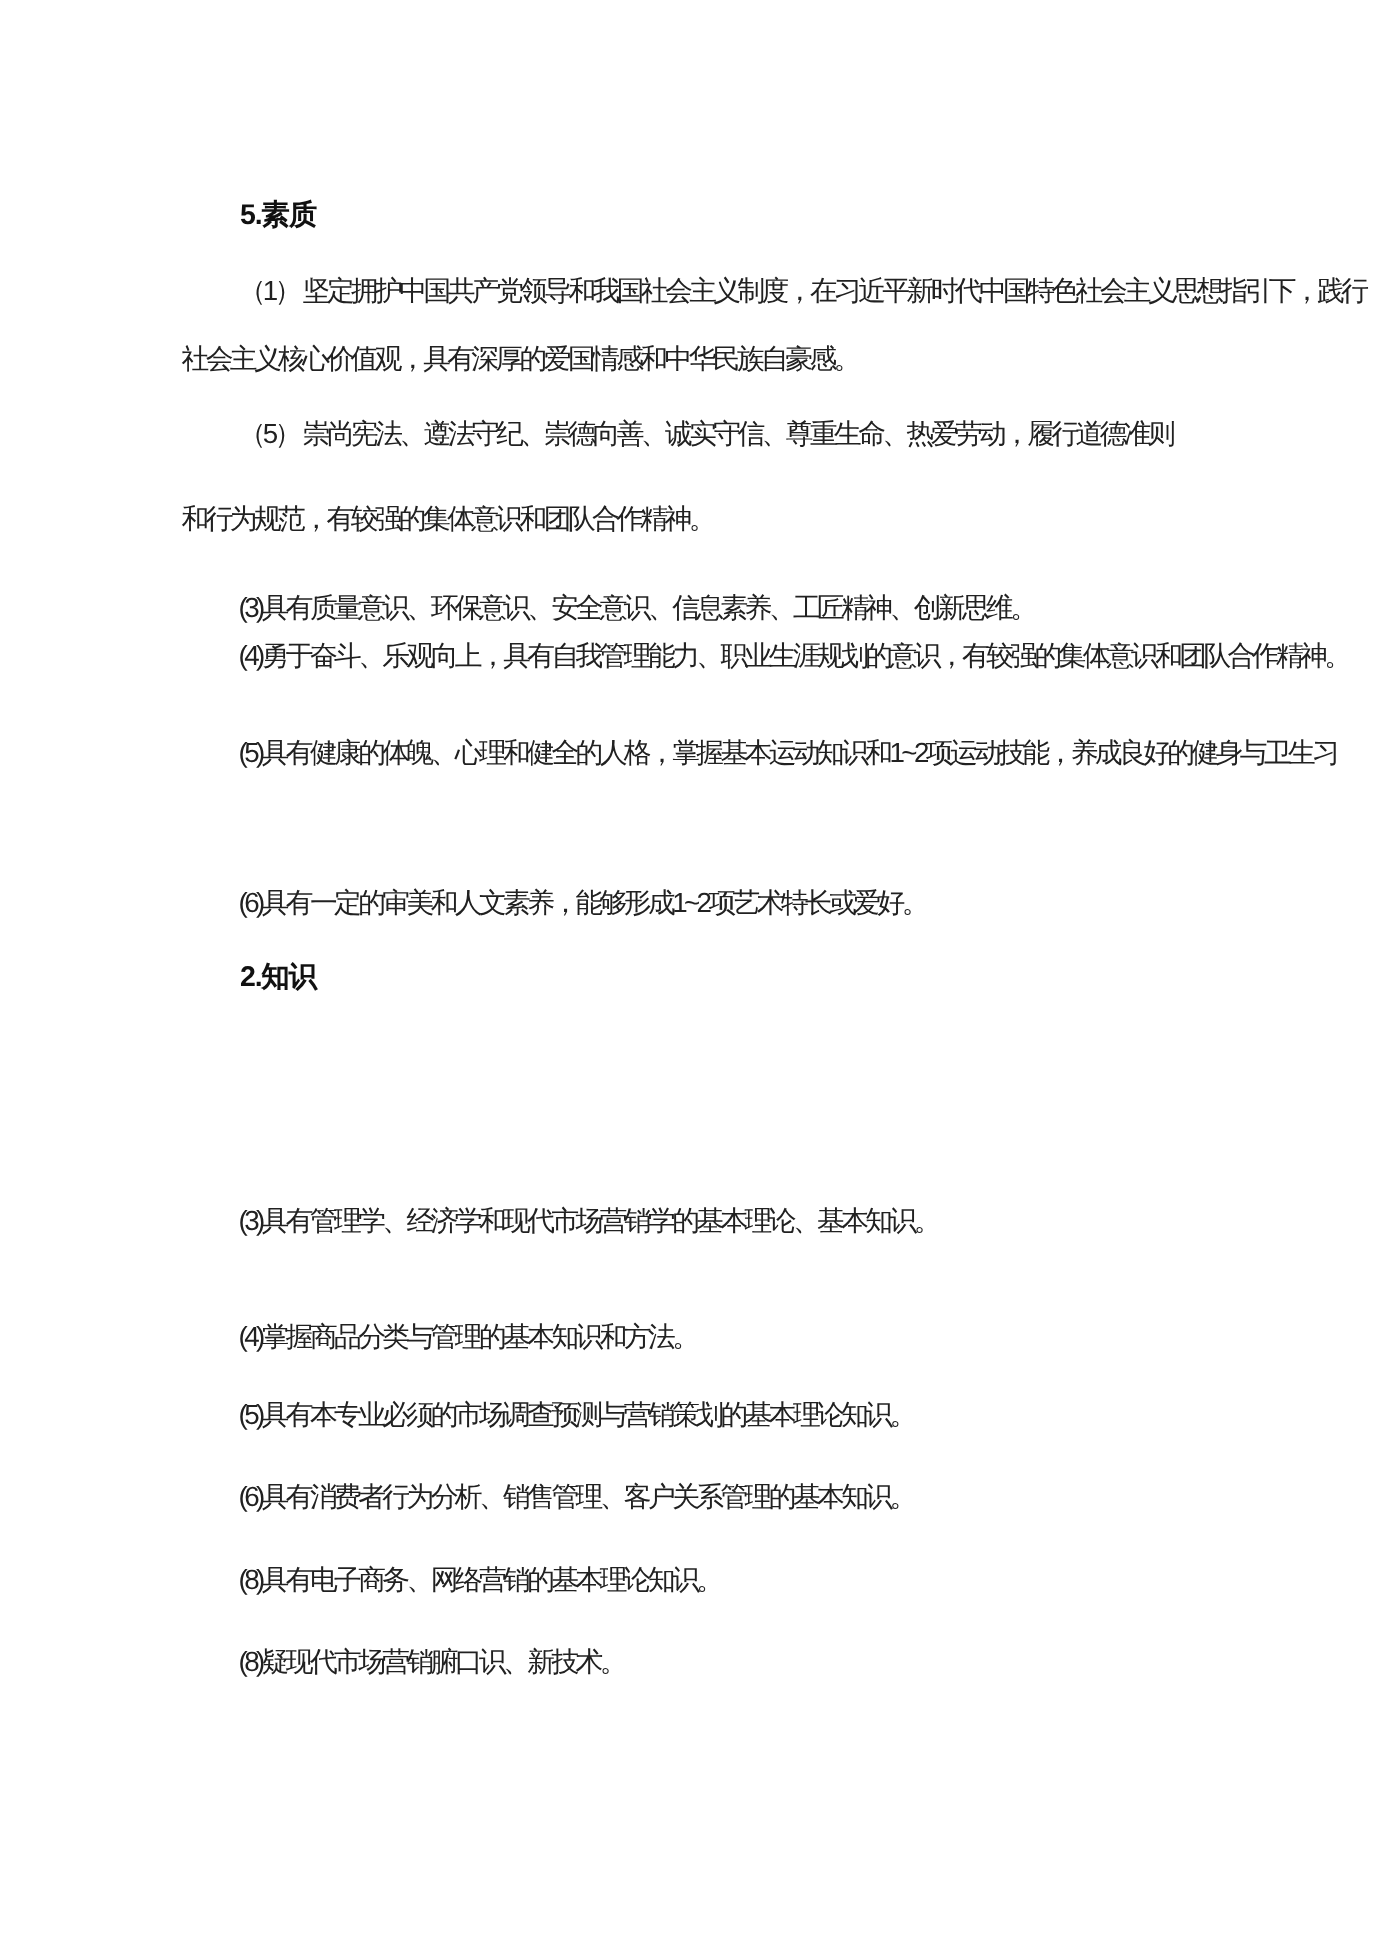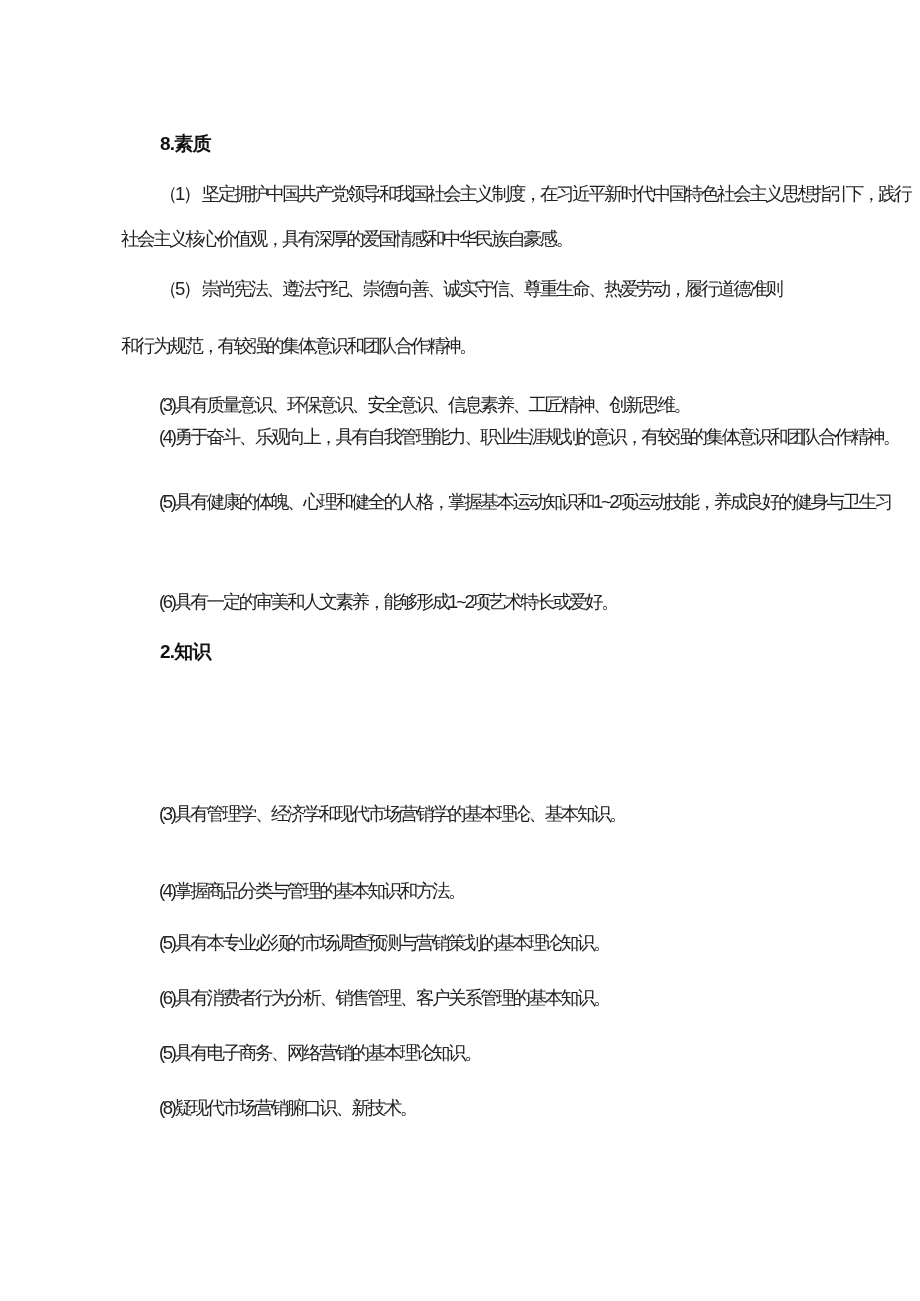--- a/index.html
+++ b/index.html
@@ -51,29 +51,29 @@
   .ln14 { top: 878px; }
   .ln15 { top: 930px; }
   .ln16 { top: 985px; }
   .ln17 { top: 1040px; }
   .ln18 { top: 1095px; }
 </style>
 </head>
 <body>
 
 <div class="page">
-  <div class="ln ln0 heading">8.素质</div>
+  <div class="ln ln0 heading">5.素质</div>
   <div class="ln ln1 indent">（1） 坚定拥护中国共产党领导和我国社会主义制度，在习近平新时代中国特色社会主义思想指引下，践行</div>
   <div class="ln ln2 cont">社会主义核心价值观，具有深厚的爱国情感和中华民族自豪感。</div>
   <div class="ln ln3 indent">（5） 崇尚宪法、遵法守纪、崇德向善、诚实守信、尊重生命、热爱劳动，履行道德准则</div>
   <div class="ln ln4 cont">和行为规范，有较强的集体意识和团队合作精神。</div>
   <div class="ln ln5 indent">(3)具有质量意识、环保意识、安全意识、信息素养、工匠精神、创新思维。</div>
   <div class="ln ln6 indent">(4)勇于奋斗、乐观向上，具有自我管理能力、职业生涯规划的意识，有较强的集体意识和团队合作精神。</div>
   <div class="ln ln7 indent">(5)具有健康的体魄、心理和健全的人格，掌握基本运动知识和1~2项运动技能，养成良好的健身与卫生习</div>
   <div class="ln ln9 indent">(6)具有一定的审美和人文素养，能够形成1~2项艺术特长或爱好。</div>
   <div class="ln ln10 heading">2.知识</div>
   <div class="ln ln13 indent">(3)具有管理学、经济学和现代市场营销学的基本理论、基本知识。</div>
   <div class="ln ln14 indent">(4)掌握商品分类与管理的基本知识和方法。</div>
   <div class="ln ln15 indent">(5)具有本专业必须的市场调查预测与营销策划的基本理论知识。</div>
   <div class="ln ln16 indent">(6)具有消费者行为分析、销售管理、客户关系管理的基本知识。</div>
-  <div class="ln ln17 indent">(5)具有电子商务、网络营销的基本理论知识。</div>
+  <div class="ln ln17 indent">(8)具有电子商务、网络营销的基本理论知识。</div>
   <div class="ln ln18 indent">(8)疑现代市场营销腑口识、新技术。</div>
 </div>
 
 </body></html>

